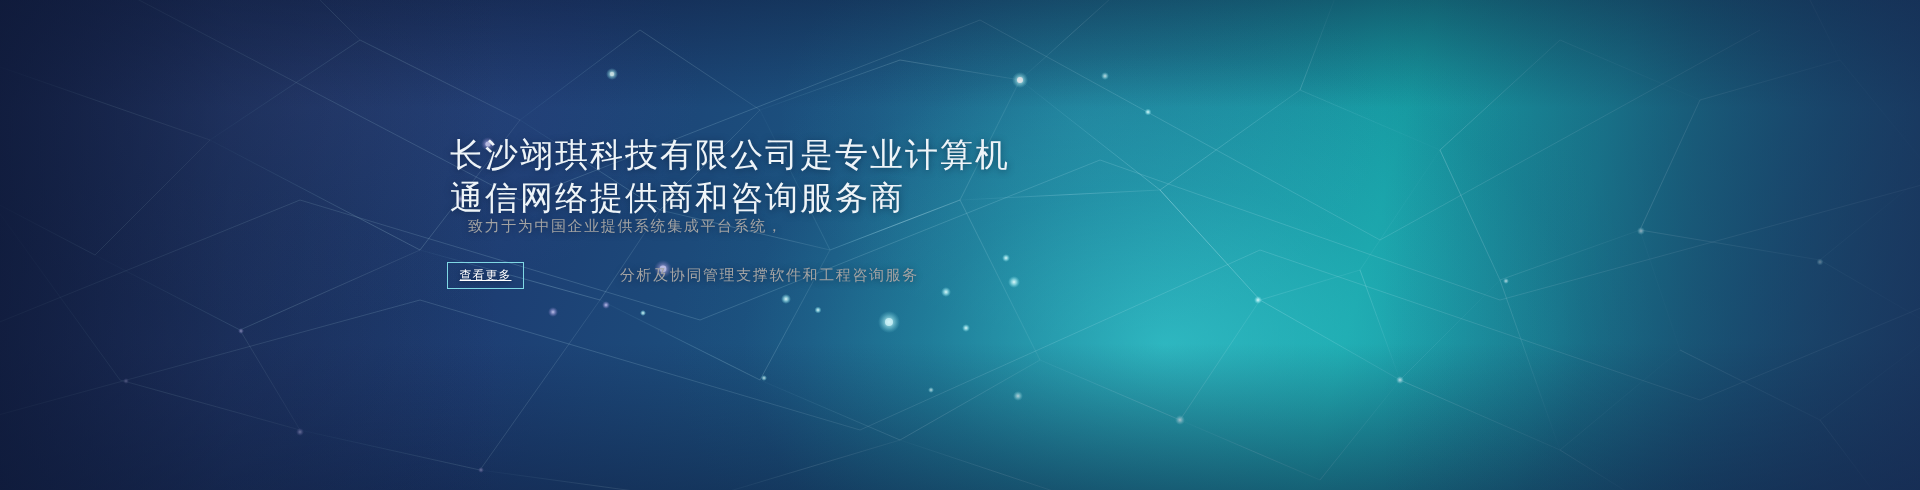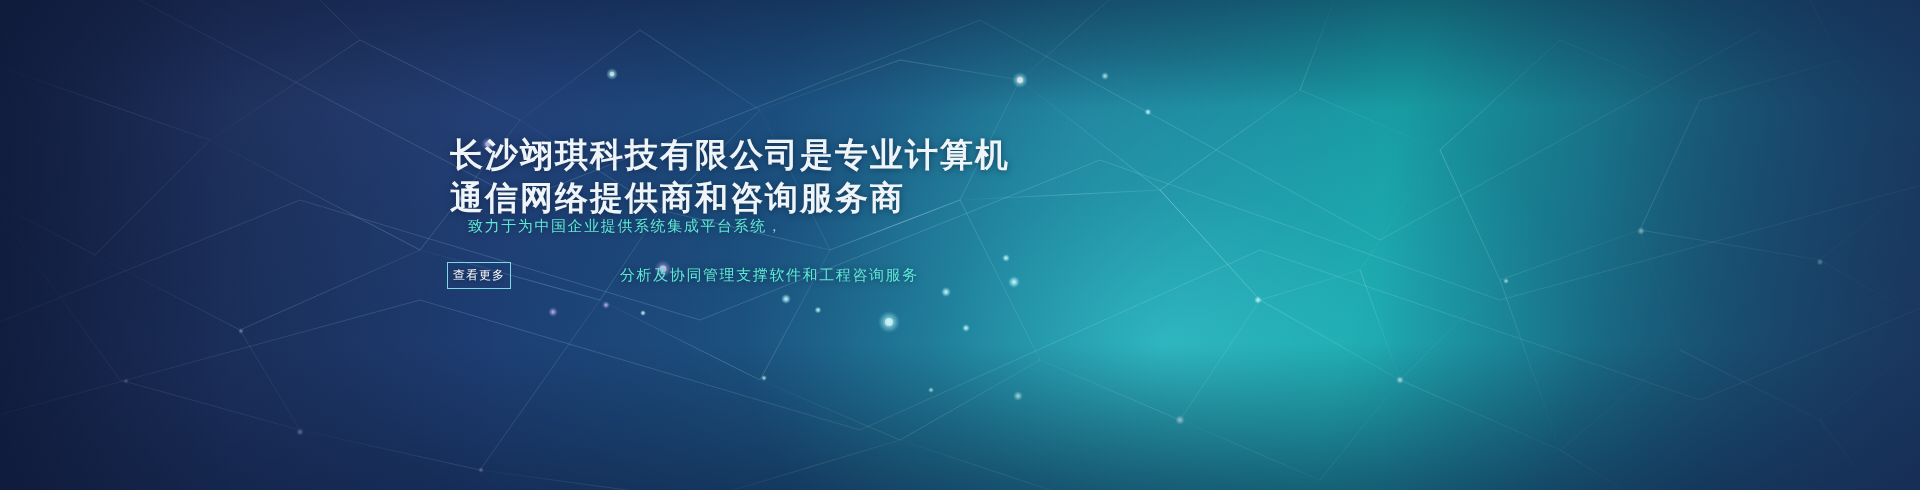--- a/index.html
+++ b/index.html
@@ -65,51 +65,52 @@
     width:1920px; height:490px;
   }
   .headline {
     position:absolute;
     left:450px;
     top:133px;
     color:#eef4f8;
     font-size:33px;
     line-height:43px;
     letter-spacing:2px;
-    font-weight:700;
+    font-weight:400;
     text-shadow:0 1px 7px rgba(6,20,46,0.55);
     white-space:nowrap;
   }
   .headline .line { display:block; }
 
   .subline {
     position:absolute;
-    color:#5eead4;
+    color:#a3a3a3;
     font-size:15px;
     letter-spacing:1.6px;
     line-height:22px;
     text-shadow:0 1px 6px rgba(6,20,46,0.5);
     white-space:nowrap;
   }
   .subline.s1 { left:468px; top:215px; }
   .subline.s2 { left:620px; top:256px;margin-top:8px; }
 
   .more-btn {
     position:absolute;
     left:447px; top:262px;
-    width:64px; height:27px;
+    width:77px; height:27px;
     border:1px solid #7fd8e4;
     background:transparent;
     color:#ffffff;
     font-size:12px;
     letter-spacing:1px;
     line-height:25px;
     text-align:center;
     cursor:pointer;
     text-shadow:0 1px 4px rgba(6,20,46,0.6);
+    text-decoration:underline;
   }
 </style>
 </head>
 <body>
 
 <div class="banner">
 
   <div class="bg-base"></div>
   <div class="bg-bloom"></div>
   <div class="bg-haze"></div>

